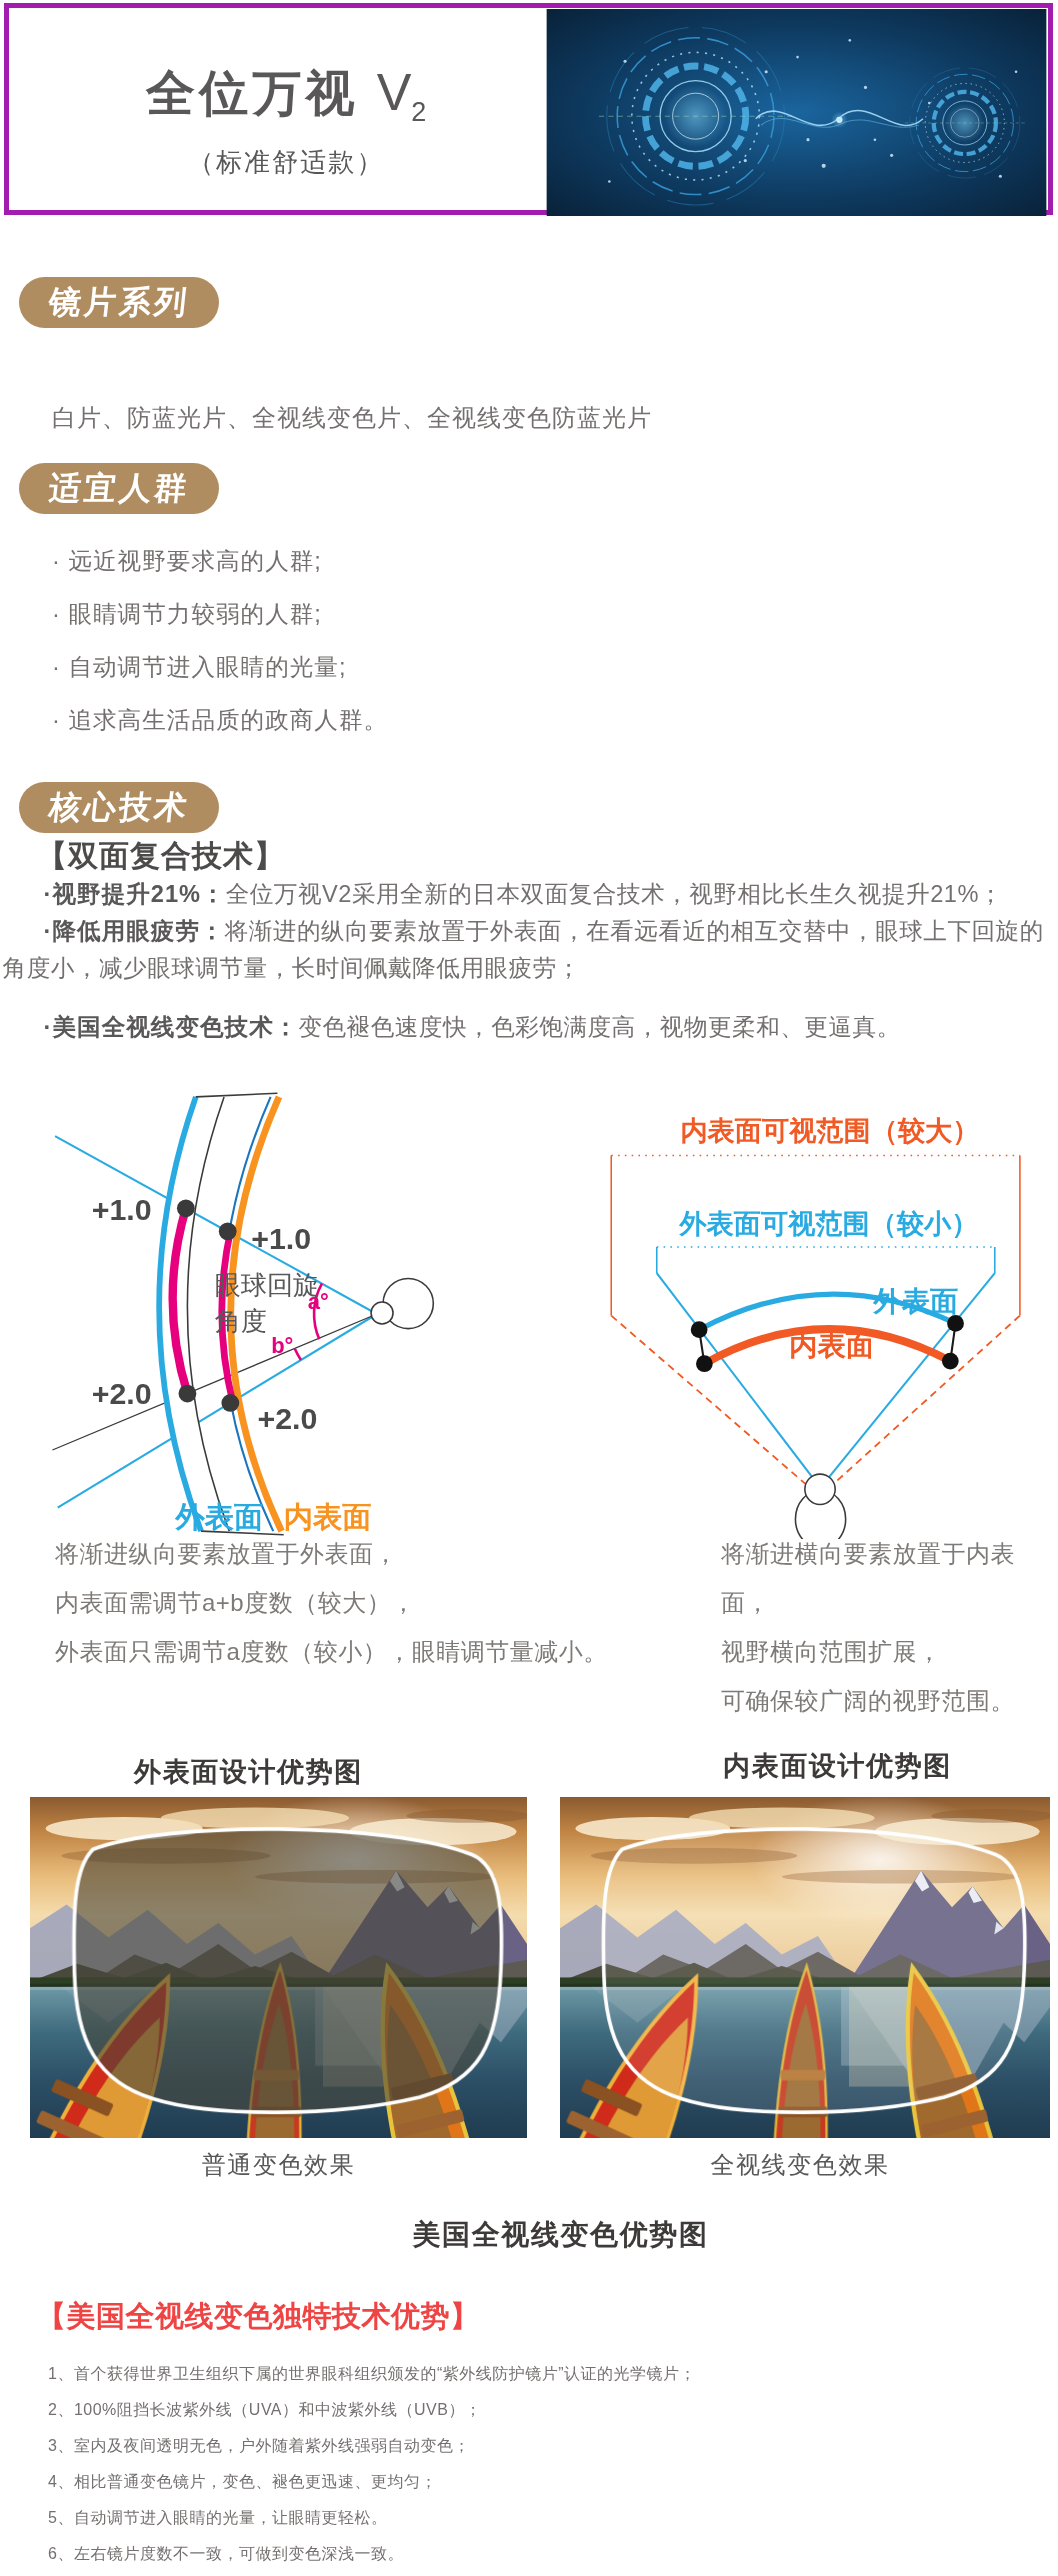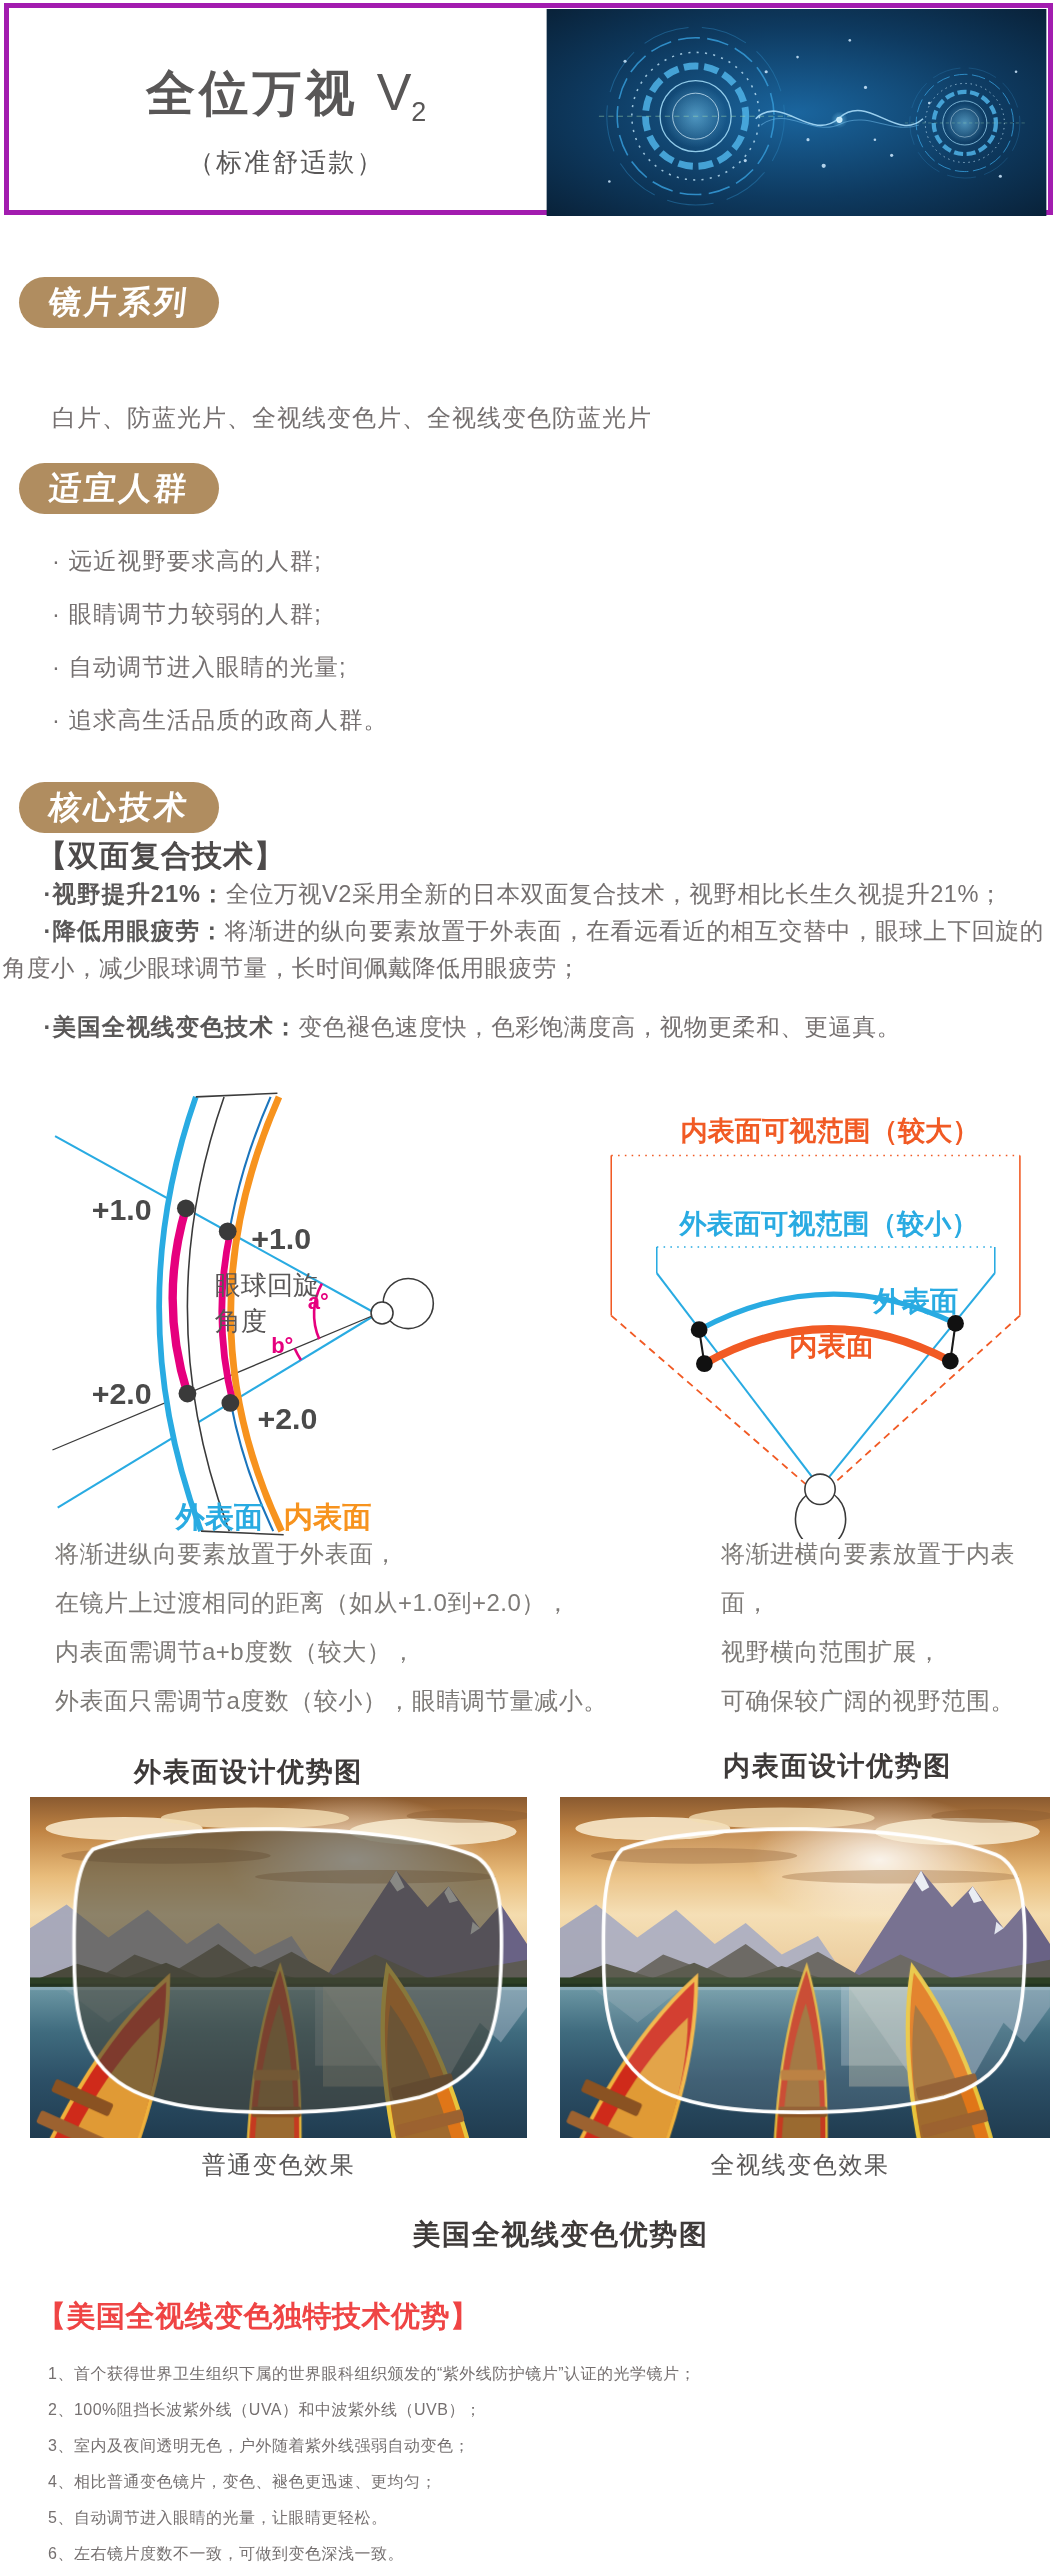--- a/index.html
+++ b/index.html
@@ -278,21 +278,20 @@
     </g>
 
     <text x="470" y="98" font-size="52" font-weight="bold" fill="#f15a24" text-anchor="middle">内表面可视范围（较大）</text>
     <text x="468" y="275" font-size="52" font-weight="bold" fill="#29abe2" text-anchor="middle">外表面可视范围（较小）</text>
     <text x="553" y="425" font-size="54" font-weight="bold" fill="#29abe2">外表面</text>
     <text x="392" y="508" font-size="54" font-weight="bold" fill="#f15a24">内表面</text>
   </svg>
 
   <div class="abs explain" style="left:55px;top:1529px;">
     <div>将渐进纵向要素放置于外表面，</div>
-    <div>在镜片上过渡相同的距离（如从+1.0到+2.0），</div>
     <div>内表面需调节a+b度数（较大），</div>
     <div>外表面只需调节a度数（较小），眼睛调节量减小。</div>
   </div>
   <div class="abs explain" style="left:721px;top:1529px;">
     <div>将渐进横向要素放置于内表面，</div>
     <div>视野横向范围扩展，</div>
     <div>可确保较广阔的视野范围。</div>
   </div>
   <div class="abs cap" style="left:39px;top:1754px;width:419px;">外表面设计优势图</div>
   <div class="abs cap" style="left:628px;top:1748px;width:419px;">内表面设计优势图</div>

